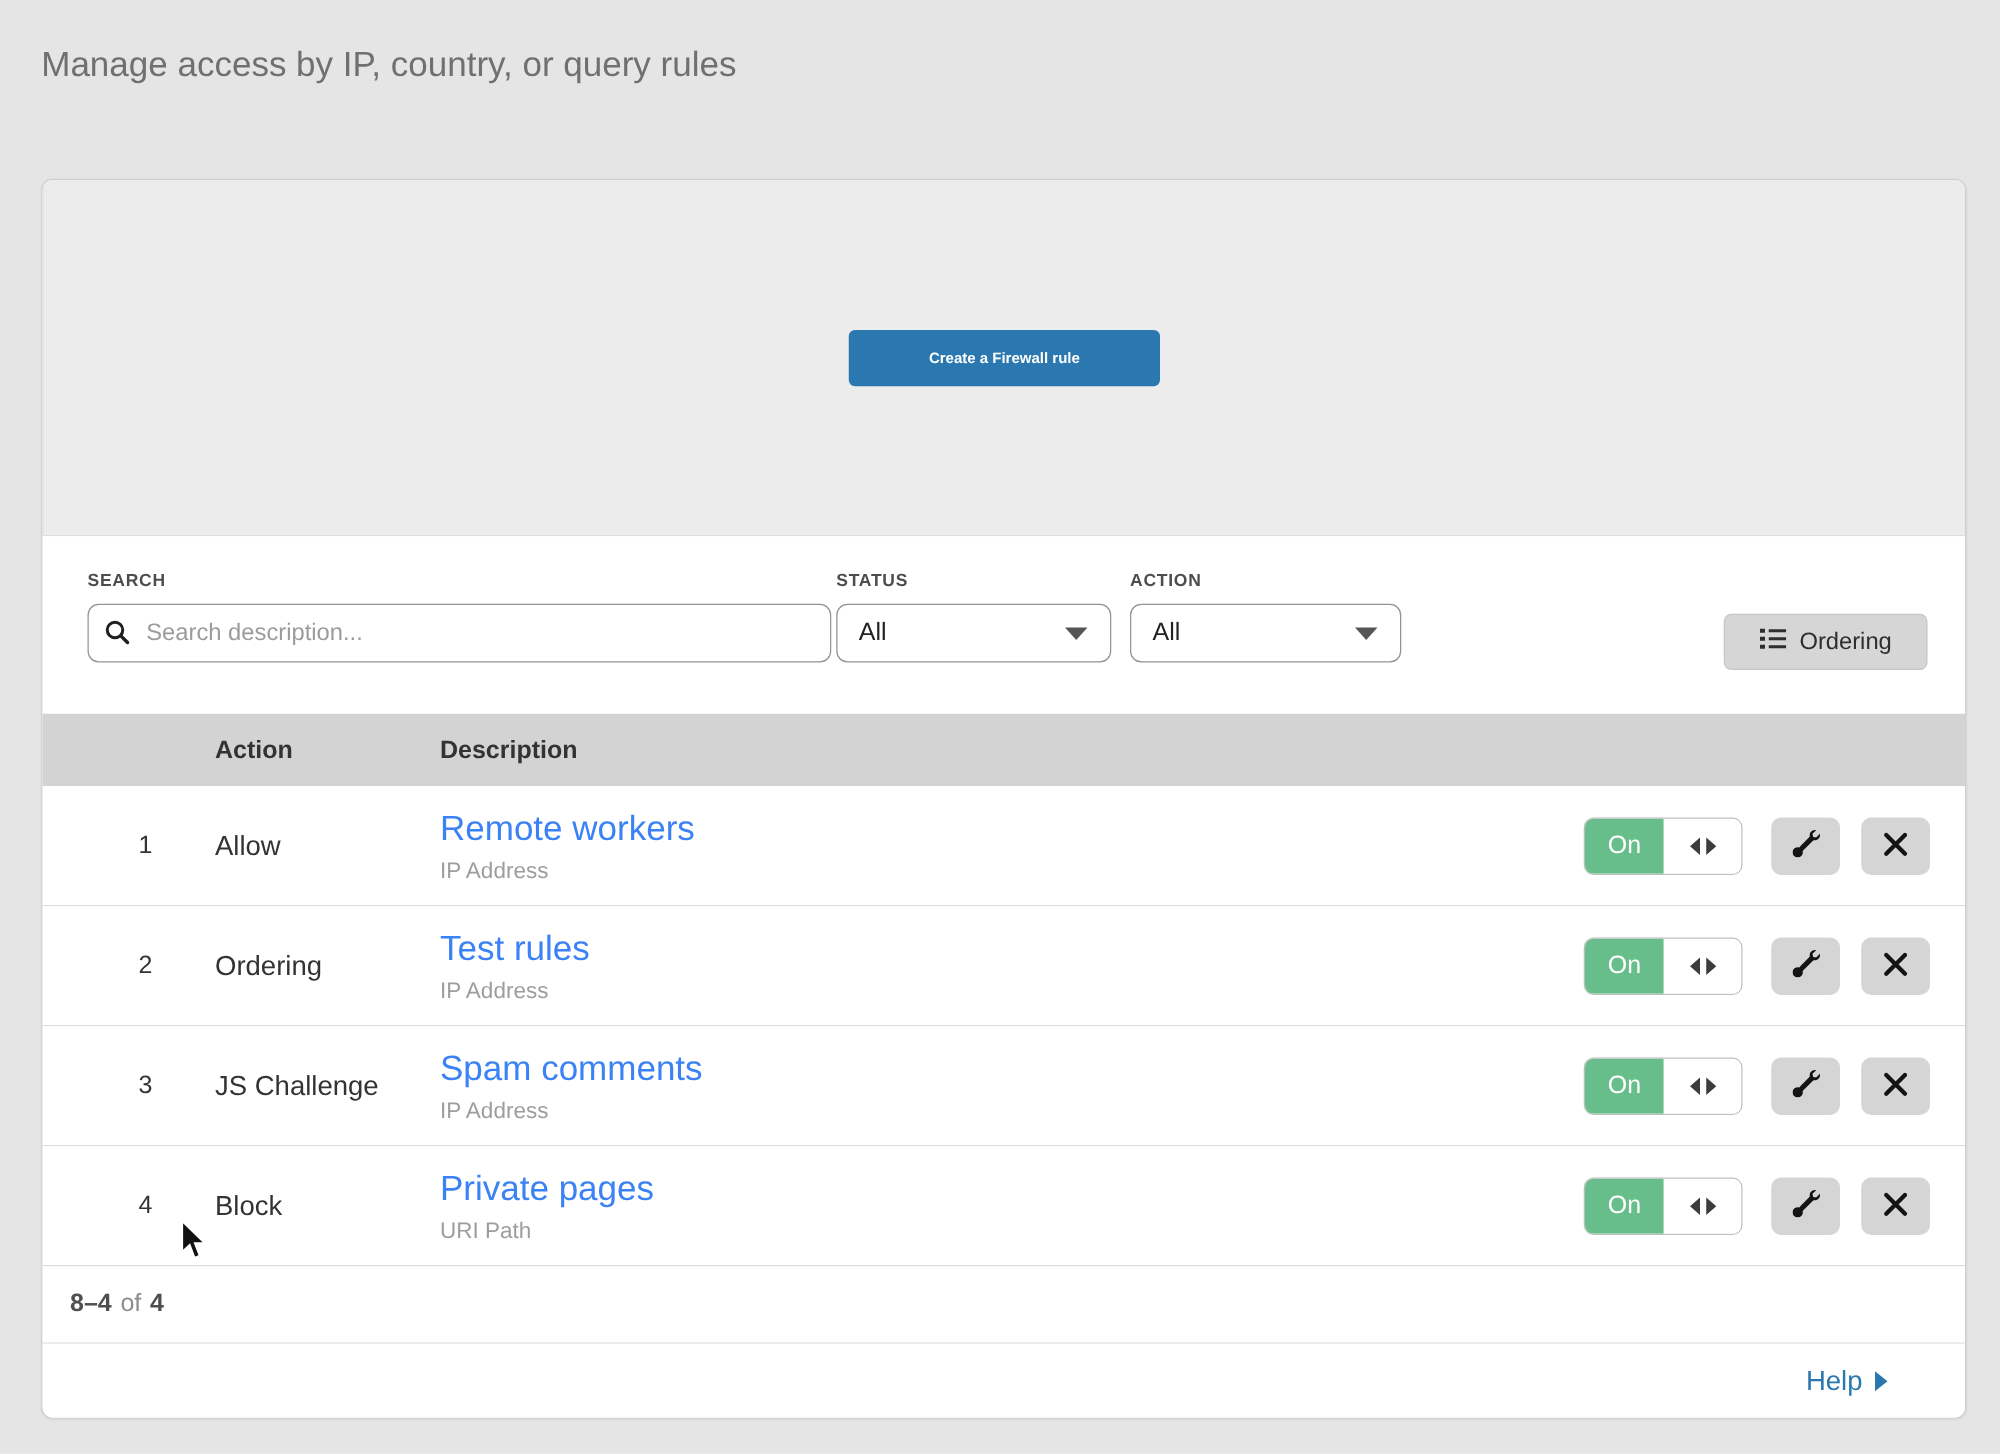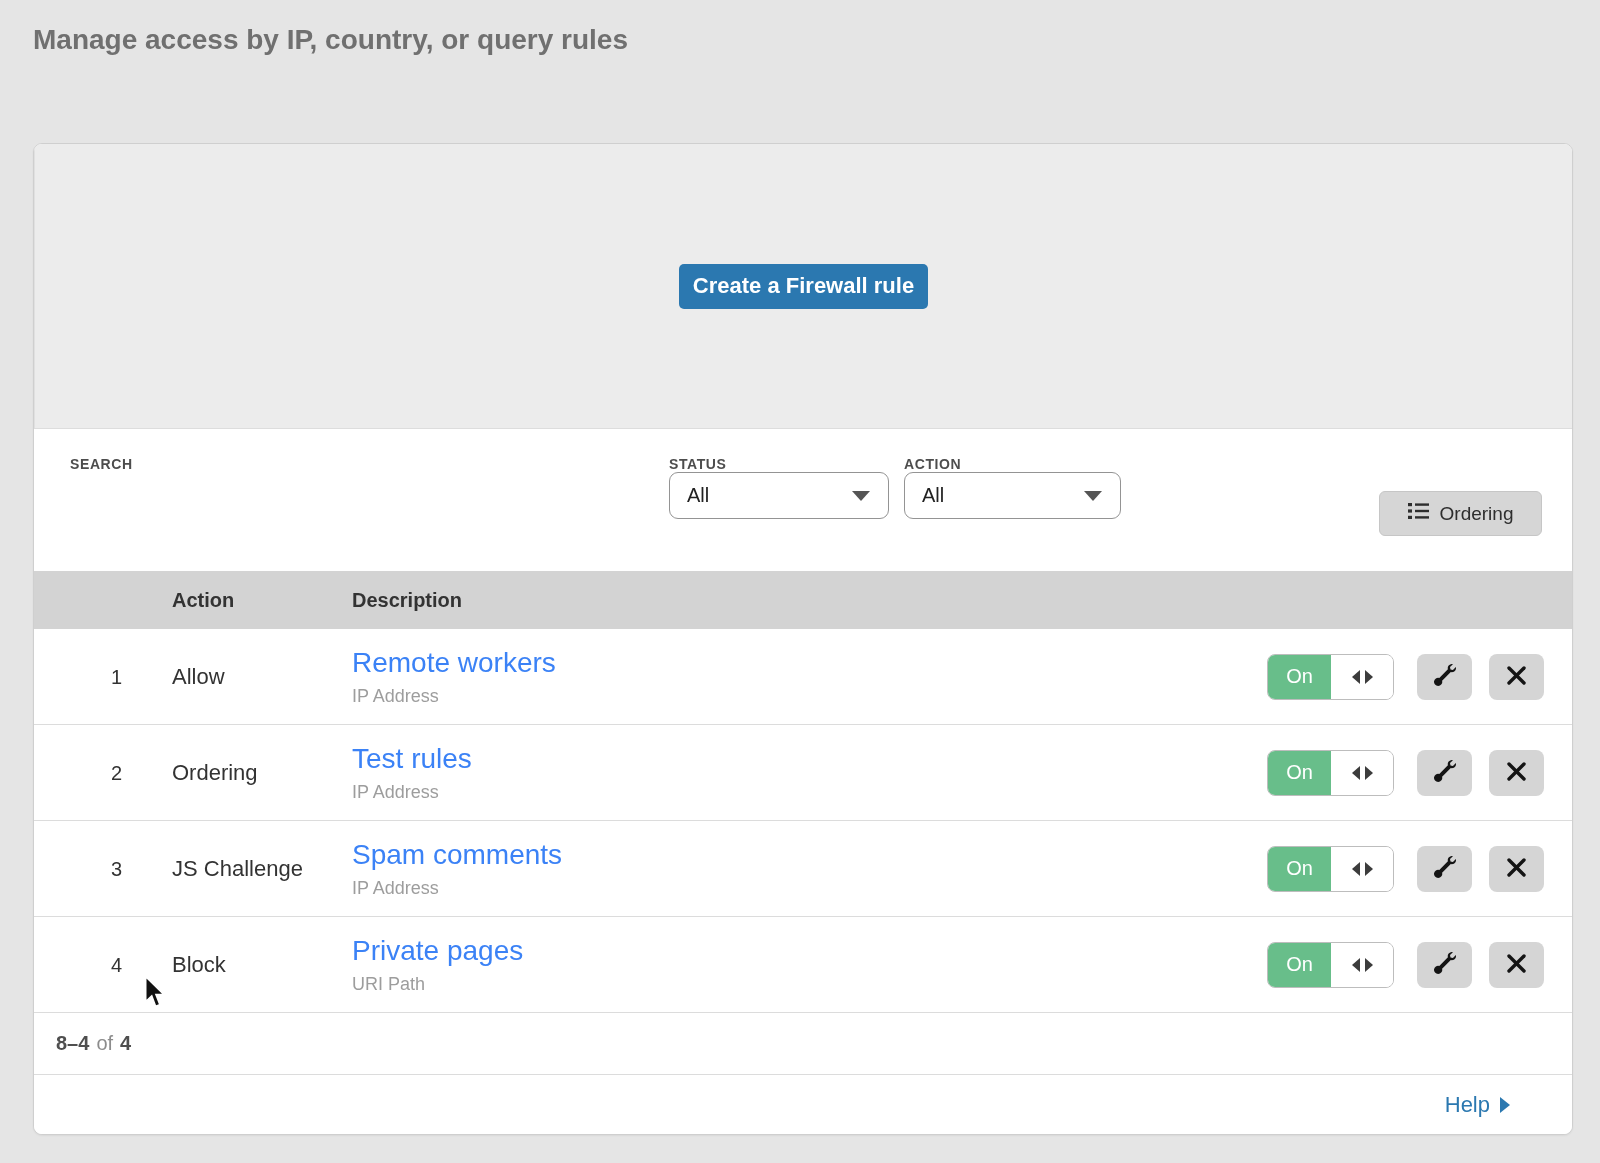--- a/index.html
+++ b/index.html
@@ -8,60 +8,60 @@
     position:relative;
     background:#e5e5e5;
     font-family:"Liberation Sans", sans-serif;
     overflow:hidden;
     color:#333;
   }
 
   
   .page-header { position:absolute; left:33px; top:8px; }
   .page-title { font-size:40px; font-weight:500; color:#3a3a3a; line-height:52px; }
-  .page-subtitle { margin-top:14px; font-size:28px; font-weight:700; color:#707070; line-height:36px; }
+  .page-subtitle { margin-top:26px; font-size:28px; font-weight:400; color:#707070; line-height:36px; }
 
   
   .card {
     position:absolute; left:33px; top:143px; width:1540px; height:992px;
     background:#ffffff; border:1px solid #cfcfcf; border-radius:9px;
     box-shadow:0 1px 2px rgba(0,0,0,.06);
     overflow:hidden;
   }
 
   
   .hero { display:flex; height:285px; border-bottom:1px solid #dddddd; }
   .hero-left { width:1079px; padding:44px 60px 0 47px; background:#ffffff; }
   .hero-right { flex:1; background:#ececec; border-left:1px solid #e0e0e0;
                 display:flex; align-items:center; justify-content:center; }
   .hero-heading { font-size:24px; font-weight:700; color:#303030; }
   .hero-desc { margin-top:16px; font-size:21px; color:#333; line-height:37px; max-width:950px; }
   .hero-usage { margin-top:32px; font-size:21px; font-weight:700; color:#222; }
   .create-btn {
     width:249px; height:45px; border:none; border-radius:5px;
     background:#2b78b0; color:#ffffff; font-family:inherit;
-    font-size:22px; font-weight:600; cursor:pointer;
+    font-size:12px; font-weight:600; cursor:pointer;
     display:flex; align-items:center; justify-content:center;
   }
 
   
   .filters { position:relative; height:142px; background:#ffffff; }
   .filter-label { display:block; font-size:14px; font-weight:700; color:#4d4d4d; letter-spacing:.6px; }
   .search-group { position:absolute; left:36px; top:27px; }
   .status-group { position:absolute; left:635px; top:27px; }
   .action-group { position:absolute; left:870px; top:27px; }
   .search-box { position:relative; margin-top:11px; width:595px; }
   .search-input {
     width:595px; height:47px; border:1.5px solid #949494; border-radius:9px;
     font-family:inherit; font-size:19px; color:#333; padding:0 14px 0 46px; background:#fff;
   }
   .search-input::placeholder { color:#9b9b9b; }
   .search-icon { position:absolute; left:13px; top:12px; }
   .fake-select {
-    width:220px; height:47px; border:1.5px solid #949494; border-radius:9px;
+    margin-top:11px; width:220px; height:47px; border:1.5px solid #949494; border-radius:9px;
     background:#fff; display:flex; align-items:center; justify-content:space-between;
     padding:0 18px 0 17px; font-size:20px; color:#222; cursor:pointer;
   }
   .action-group .fake-select { width:217px; }
   .caret-down { width:0; height:0; border-left:9px solid transparent; border-right:9px solid transparent; border-top:10px solid #555; }
   .ordering-btn {
     position:absolute; right:30px; top:62px; width:163px; height:45px;
     background:#d6d6d6; border:1px solid #c6c6c6; border-radius:6px;
     display:flex; align-items:center; justify-content:center; gap:11px;
     font-family:inherit; font-size:19px; font-weight:500; color:#2e2e2e; cursor:pointer;
@@ -119,20 +119,29 @@
 
   <div class="hero">
     <div class="hero-right">
       <button class="create-btn">Create a Firewall rule</button>
     </div>
   </div>
 
   <div class="filters">
     <div class="search-group">
       <span class="filter-label">SEARCH</span>
+      <div class="search-box">
+        <span class="search-icon">
+          <svg width="22" height="22" viewBox="0 0 22 22" fill="none">
+            <circle cx="9" cy="9" r="6.2" stroke="#1f1f1f" stroke-width="2.4"></circle>
+            <line x1="13.7" y1="13.7" x2="19" y2="19" stroke="#1f1f1f" stroke-width="2.8" stroke-linecap="round"></line>
+          </svg>
+        </span>
+        <input class="search-input" type="text" placeholder="Search description..." style="">
+      </div>
     </div>
 
     <div class="status-group">
       <span class="filter-label">STATUS</span>
       <div class="fake-select">
         <span>All</span>
         <span class="caret-down"></span>
       </div>
     </div>
 

